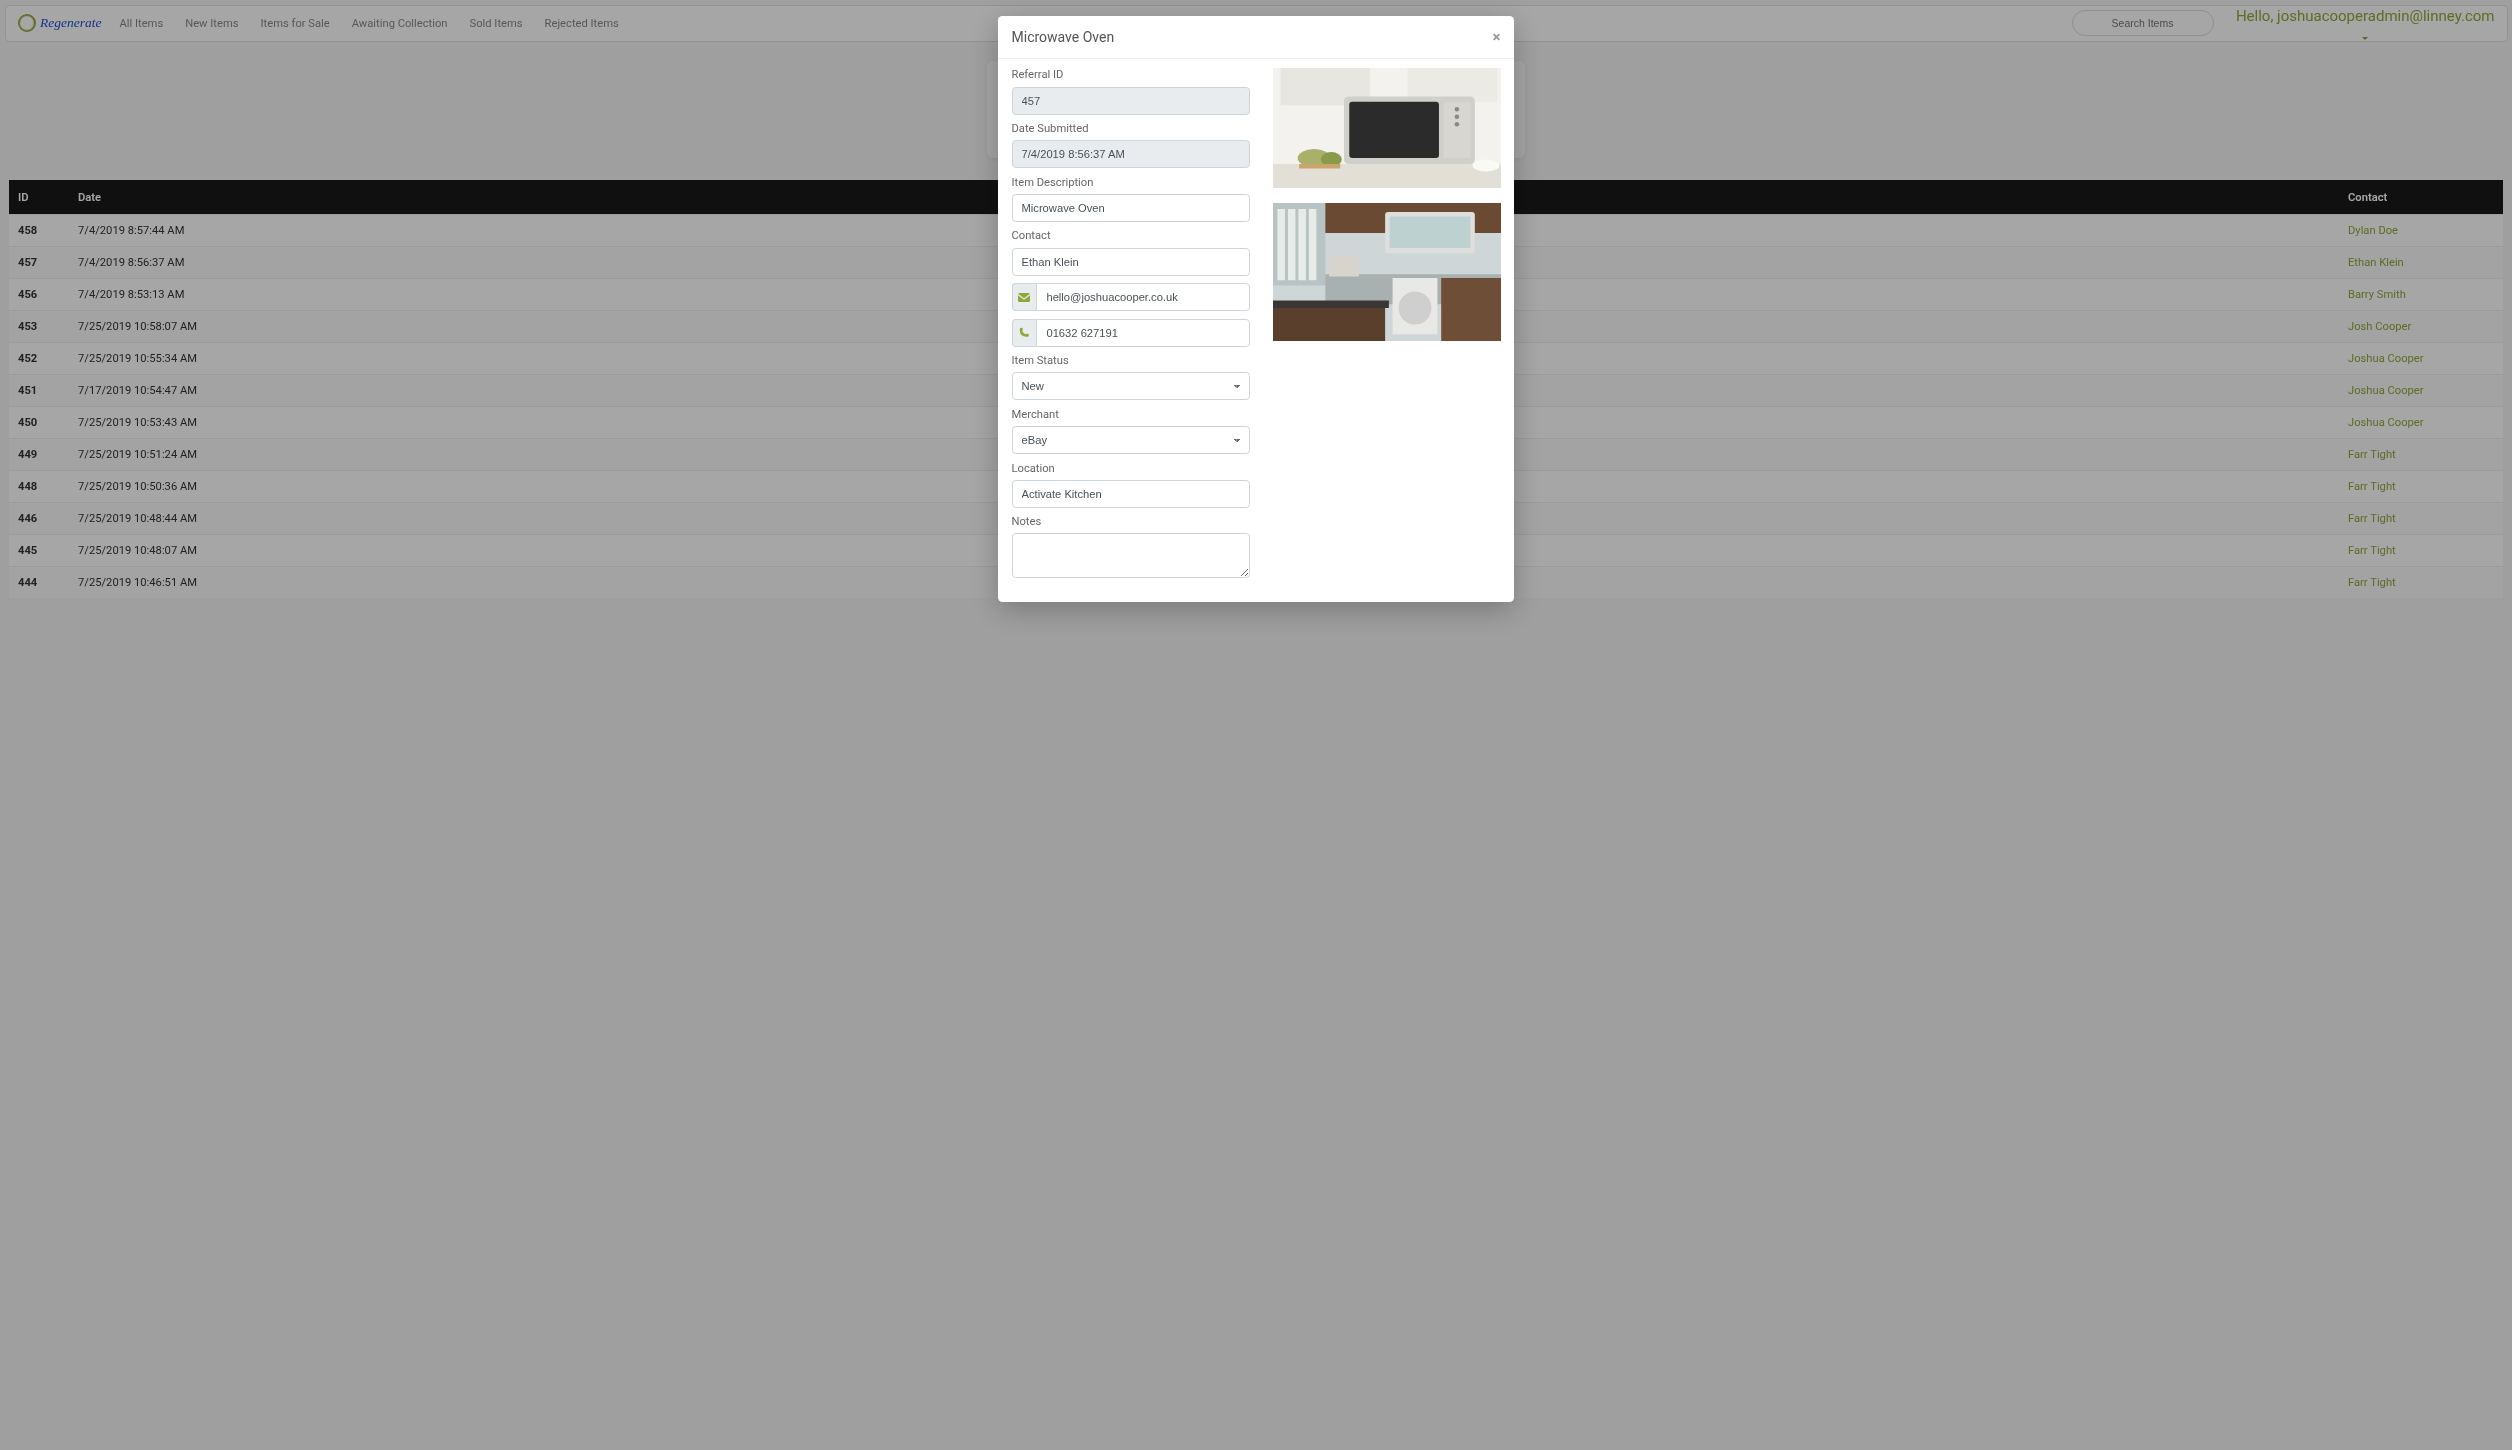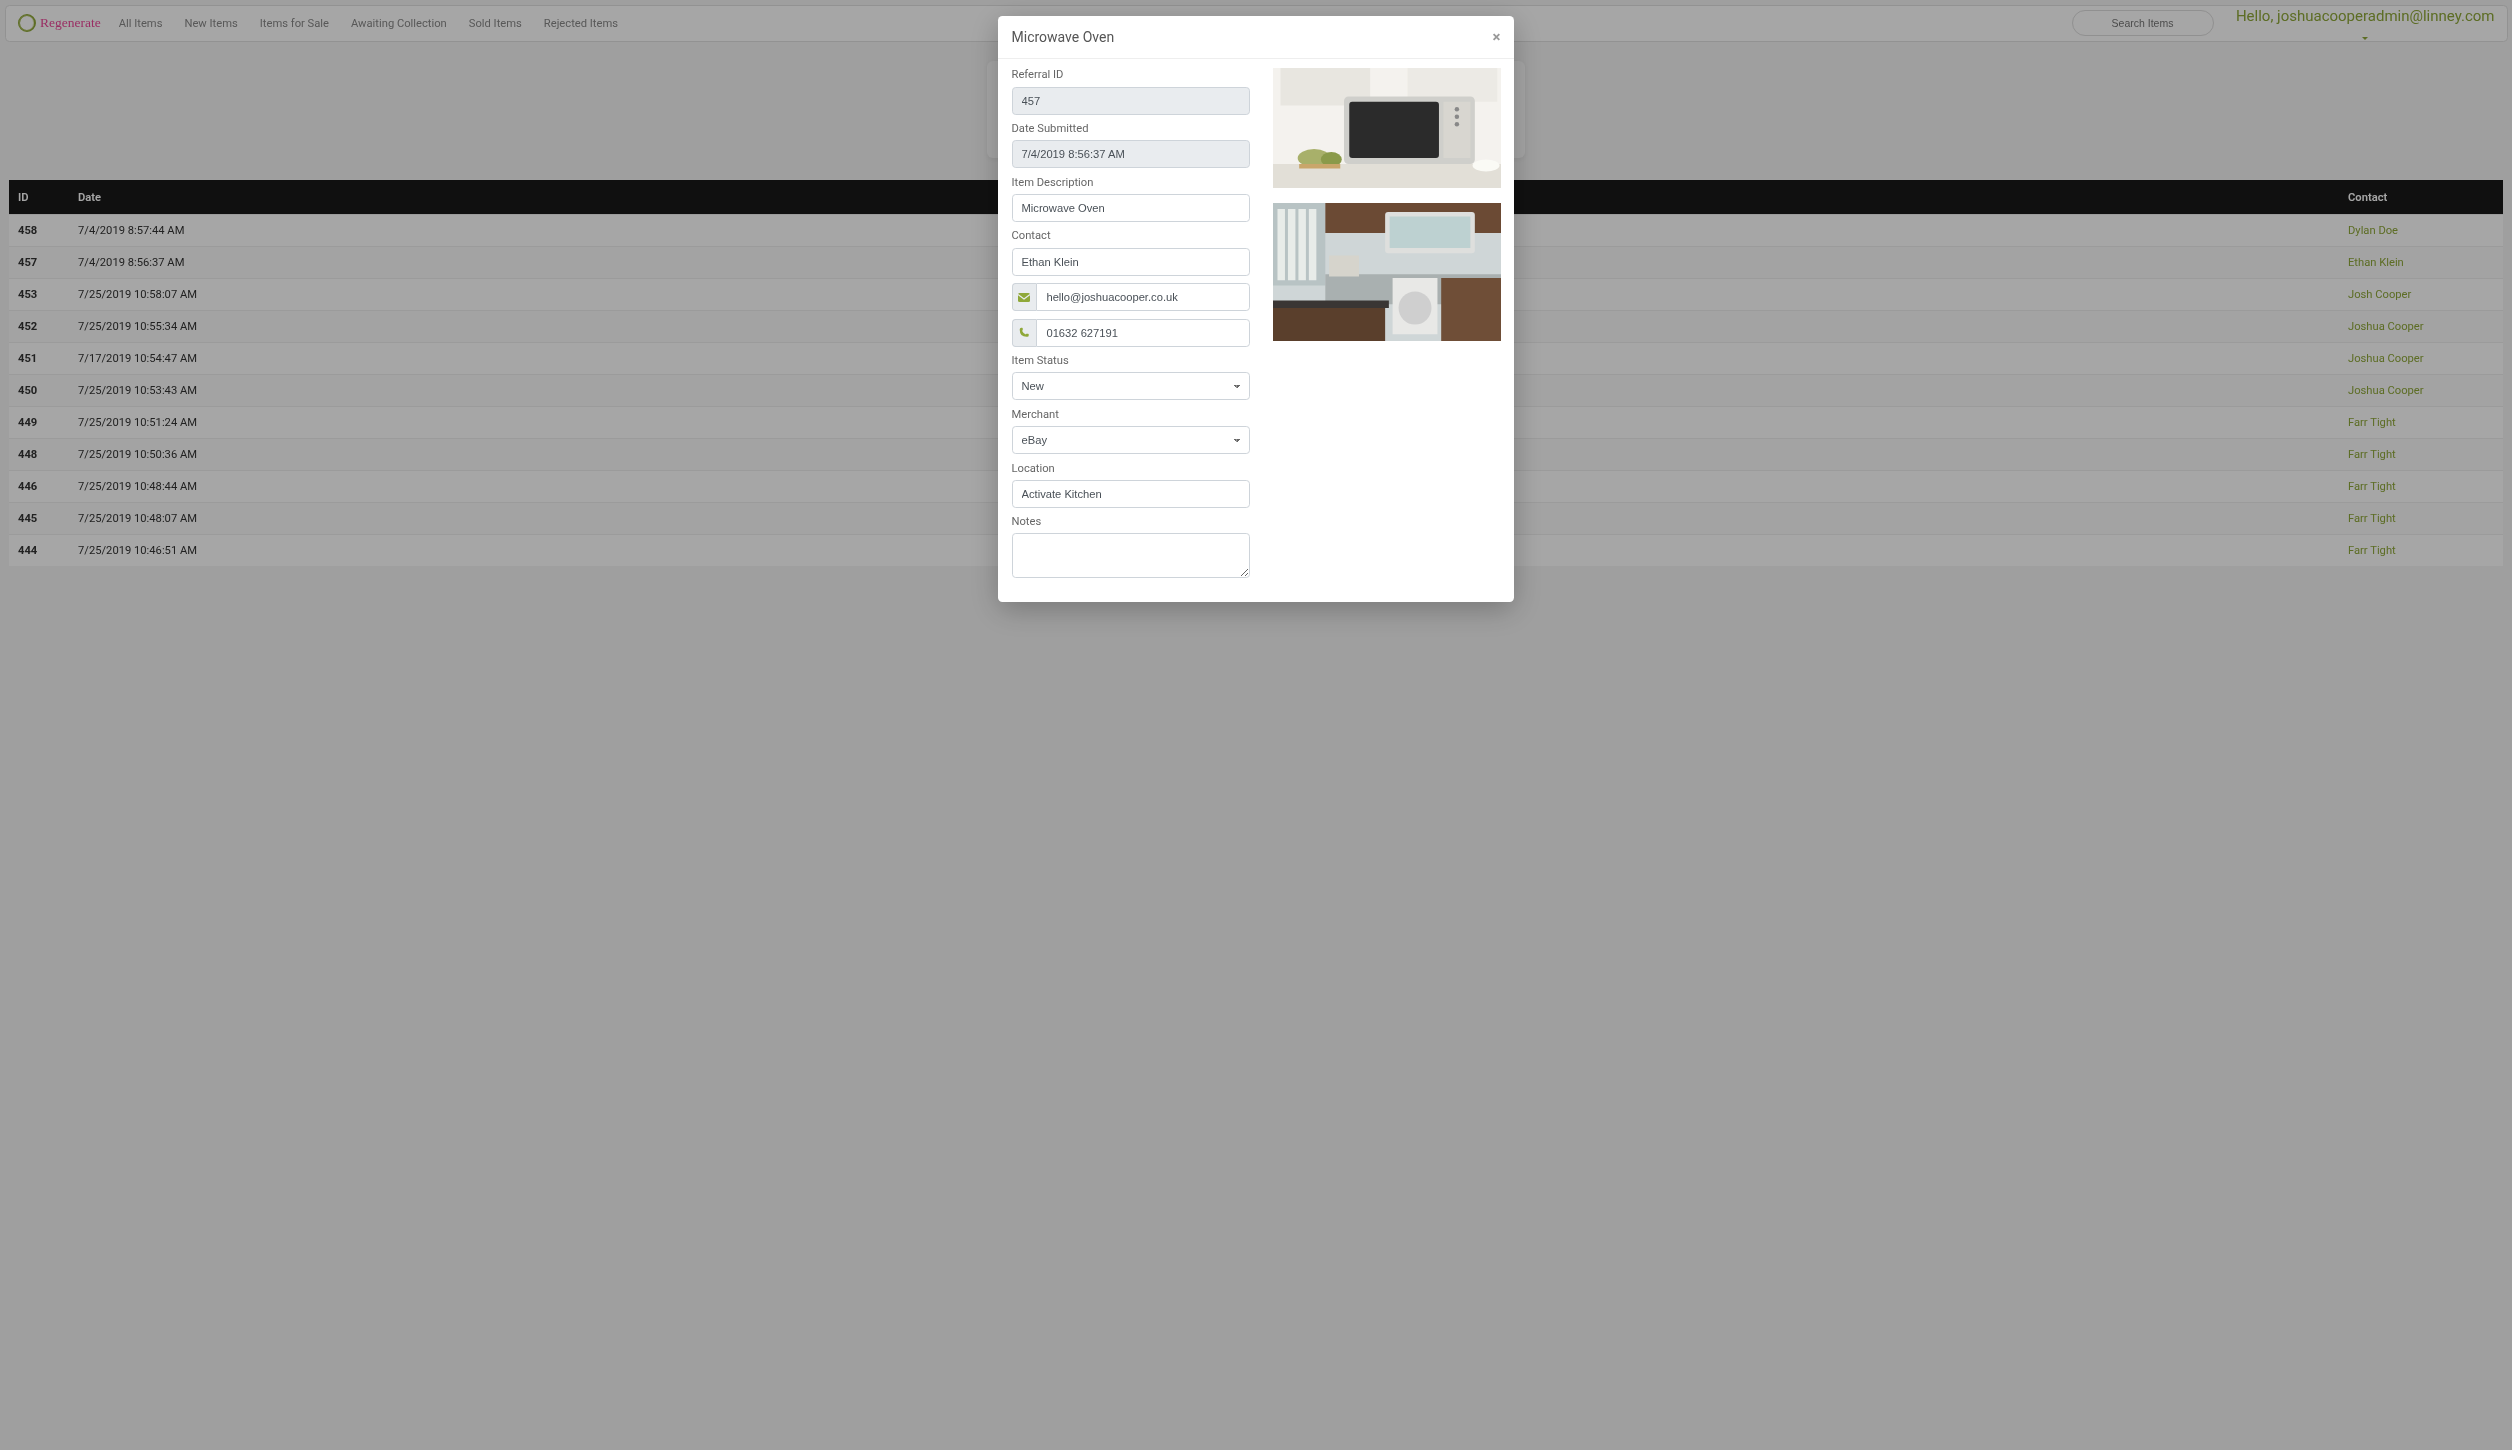--- a/index.html
+++ b/index.html
@@ -36,21 +36,22 @@
   .logo-circle::after {
     content: "";
     position: absolute;
     inset: -0.7px;
     border: 1.5px solid #c9d28a;
     border-radius: 50%;
     opacity: 0.5;
   }
   .logo-text {
     font-family: cursive;
-    color: #ec4899;
+    font-style: italic;
+    color: #1d4ed8;
     font-size: 13.5px;
   }
   .nav-links {
     display: flex;
     gap: 16px;
   }
   .nav-links a {
     color: #888;
     text-decoration: none;
     font-size: 11.2px;
@@ -268,20 +269,25 @@
           <td class="id-cell">458</td>
           <td>7/4/2019 8:57:44 AM</td>
           <td class="contact-cell">Dylan Doe</td>
         </tr>
         <tr>
           <td class="id-cell">457</td>
           <td>7/4/2019 8:56:37 AM</td>
           <td class="contact-cell">Ethan Klein</td>
         </tr>
         <tr>
+          <td class="id-cell">456</td>
+          <td>7/4/2019 8:53:13 AM</td>
+          <td class="contact-cell">Barry Smith</td>
+        </tr>
+        <tr>
           <td class="id-cell">453</td>
           <td>7/25/2019 10:58:07 AM</td>
           <td class="contact-cell">Josh Cooper</td>
         </tr>
         <tr>
           <td class="id-cell">452</td>
           <td>7/25/2019 10:55:34 AM</td>
           <td class="contact-cell">Joshua Cooper</td>
         </tr>
         <tr>

